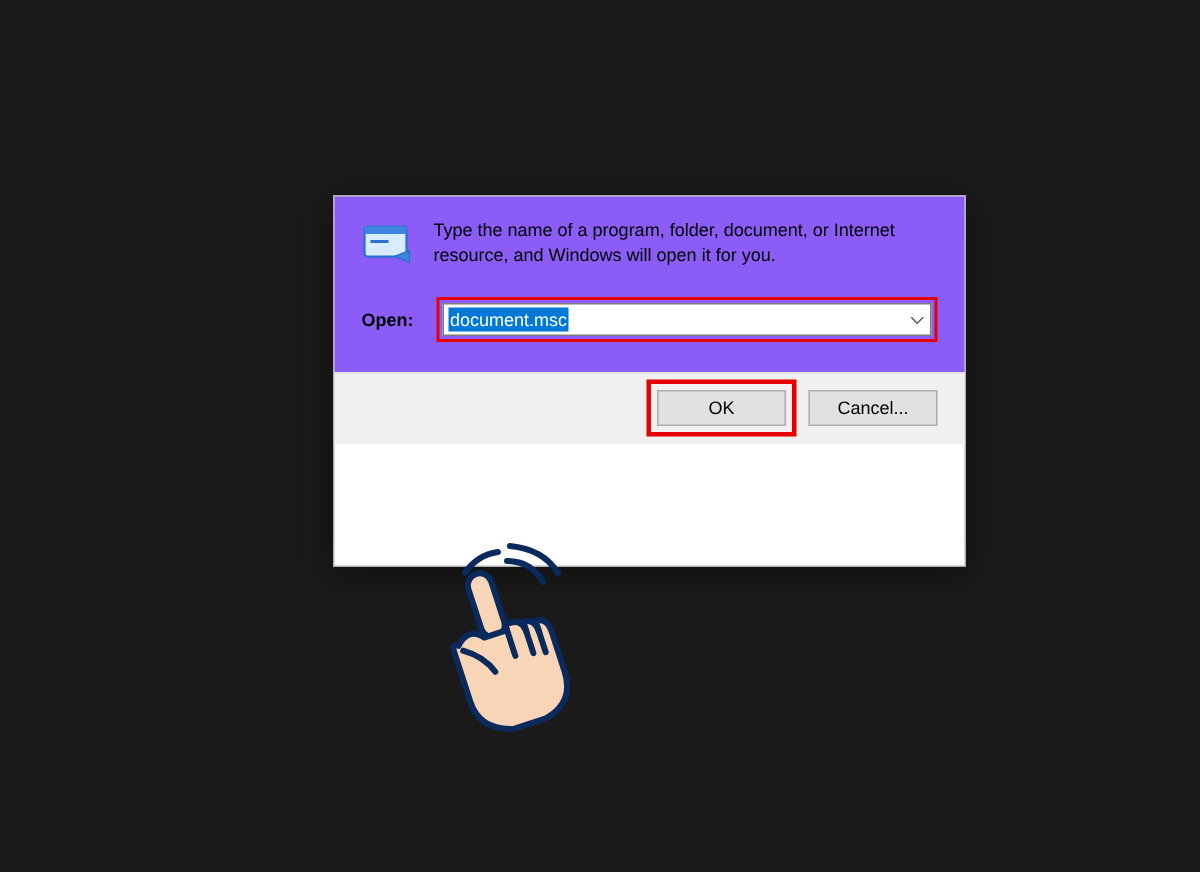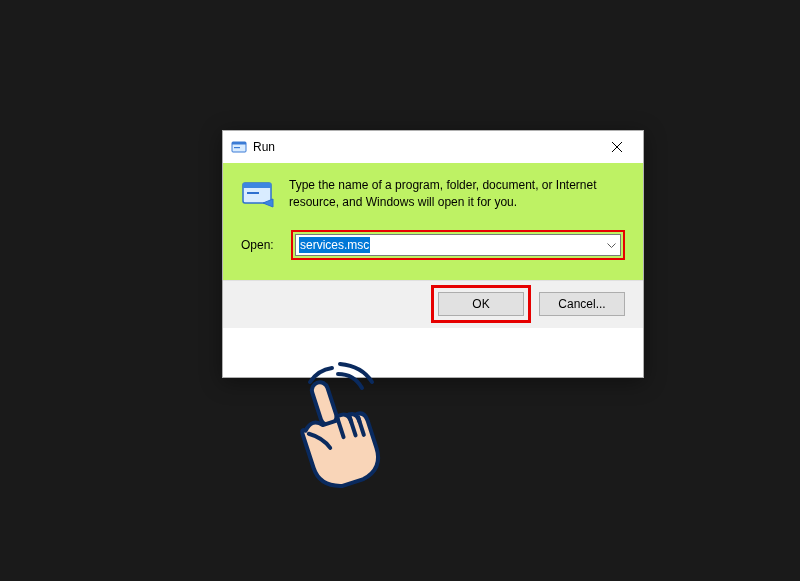--- a/index.html
+++ b/index.html
@@ -43,21 +43,21 @@
       width: 45px;
       height: 28px;
       display: flex;
       align-items: center;
       justify-content: center;
       cursor: pointer;
     }
     .close-btn svg { stroke: #000; }
     .dialog-body {
       padding: 14px 18px 10px 18px;
-      background: #bef264;
+      background: #8b5cf6;
     }
     .info-row {
       display: flex;
       align-items: flex-start;
       gap: 14px;
       margin-bottom: 18px;
     }
     .run-icon {
       width: 34px;
       height: 34px;
@@ -71,20 +71,21 @@
     .open-row {
       display: flex;
       align-items: center;
       gap: 10px;
       margin-bottom: 10px;
     }
     .open-label {
       font-size: 12px;
       color: #000;
       width: 40px;
+      font-weight: bold;
     }
     .combo-wrap {
       position: relative;
       flex: 1;
       border: 2px solid #e60000;
       padding: 2px;
     }
     .combo {
       position: relative;
       height: 22px;
@@ -141,55 +142,39 @@
       top: 360px;
       width: 110px;
       height: 140px;
       pointer-events: none;
     }
   </style>
 </head>
 <body>
 
 <div class="dialog">
-  <div class="titlebar">
-    <span class="titlebar-icon">
-      <svg viewBox="0 0 16 16" width="16" height="16">
-        <rect x="1" y="3" width="14" height="10" rx="1" fill="#d9ecff" stroke="#3a7bd5" stroke-width="1"></rect>
-        <rect x="1" y="3" width="14" height="2.5" fill="#3a7bd5"></rect>
-        <rect x="3" y="8" width="6" height="1.2" fill="#3a7bd5"></rect>
-      </svg>
-    </span>
-    <span class="titlebar-title">Run</span>
-    <div class="close-btn">
-      <svg width="10" height="10" viewBox="0 0 10 10">
-        <line x1="0" y1="0" x2="10" y2="10" stroke-width="1"></line>
-        <line x1="10" y1="0" x2="0" y2="10" stroke-width="1"></line>
-      </svg>
-    </div>
-  </div>
 
   <div class="dialog-body">
     <div class="info-row">
       <span class="run-icon">
         <svg viewBox="0 0 34 34" width="34" height="34">
           <rect x="2" y="6" width="28" height="20" rx="2" fill="#d9ecff" stroke="#2d6fcf" stroke-width="1.5"></rect>
           <rect x="2" y="6" width="28" height="5" fill="#3d86e0"></rect>
           <rect x="6" y="15" width="12" height="2" fill="#2d6fcf"></rect>
           <path d="M22 26 L32 22 L32 30 Z" fill="#3d86e0" stroke="#2d6fcf" stroke-width="1"></path>
         </svg>
       </span>
       <div class="info-text">Type the name of a program, folder, document, or Internet resource, and Windows will open it for you.</div>
     </div>
 
     <div class="open-row">
       <span class="open-label">Open:</span>
       <div class="combo-wrap">
         <div class="combo">
-          <span class="combo-text">services.msc</span>
+          <span class="combo-text">document.msc</span>
           <span class="combo-chevron">
             <svg width="9" height="6" viewBox="0 0 9 6">
               <path d="M0.5 0.5 L4.5 4.5 L8.5 0.5" fill="none" stroke="#5a5a5a" stroke-width="1"></path>
             </svg>
           </span>
         </div>
       </div>
     </div>
   </div>
 

